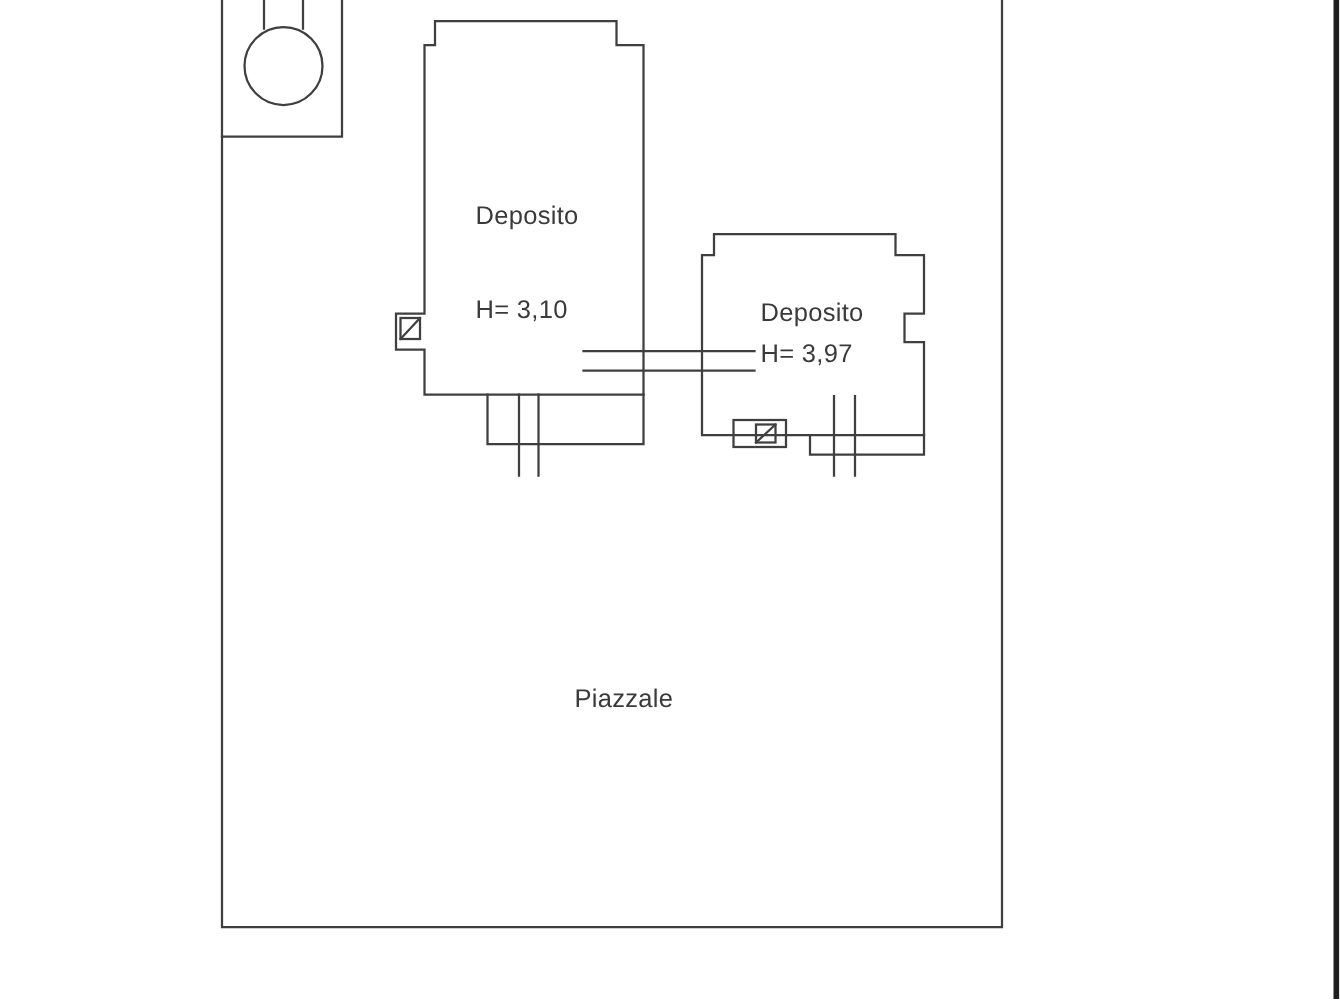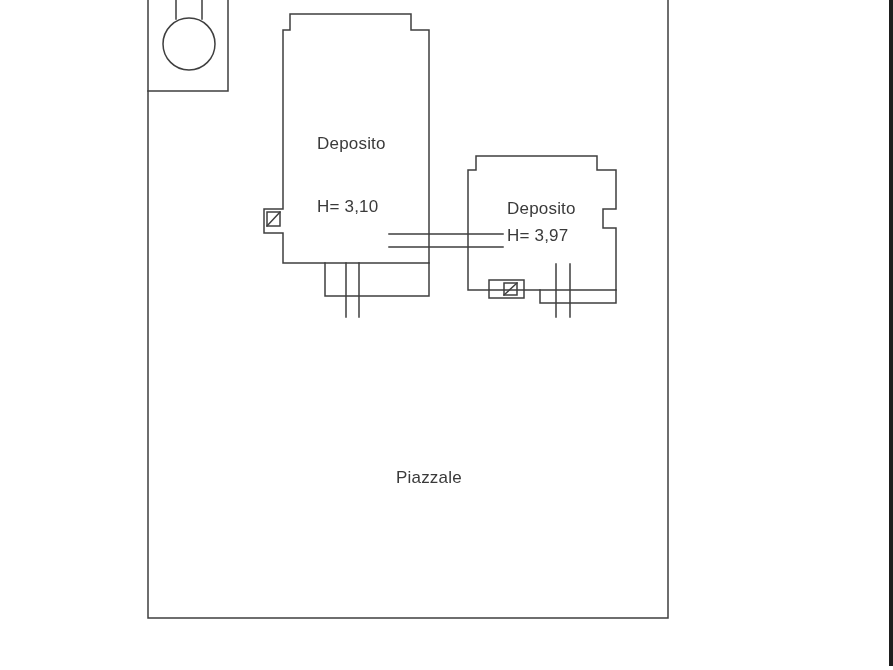--- a/index.html
+++ b/index.html
@@ -68,17 +68,17 @@
       <path d="M 556 264 L 556 317 M 570 264 L 570 317"></path>
     </g>
   </svg>
 
   <div class="lbl" style="left:317px;top:134px;">Deposito</div>
   <div class="lbl" style="left:317px;top:161px;margin-top:36px;">H= 3,10</div>
 
   <div class="lbl" style="left:507px;top:199px;">Deposito</div>
   <div class="lbl" style="left:507px;top:226px;">H= 3,97</div>
 
-  <div class="lbl" style="left:383px;top:468px;margin-left:13px;">Piazzale</div>
+  <div class="lbl" style="left:383px;top:456px;">Piazzale</div>
 
   <div class="scan-strip"></div>
 
 </div>
 
 </body></html>

